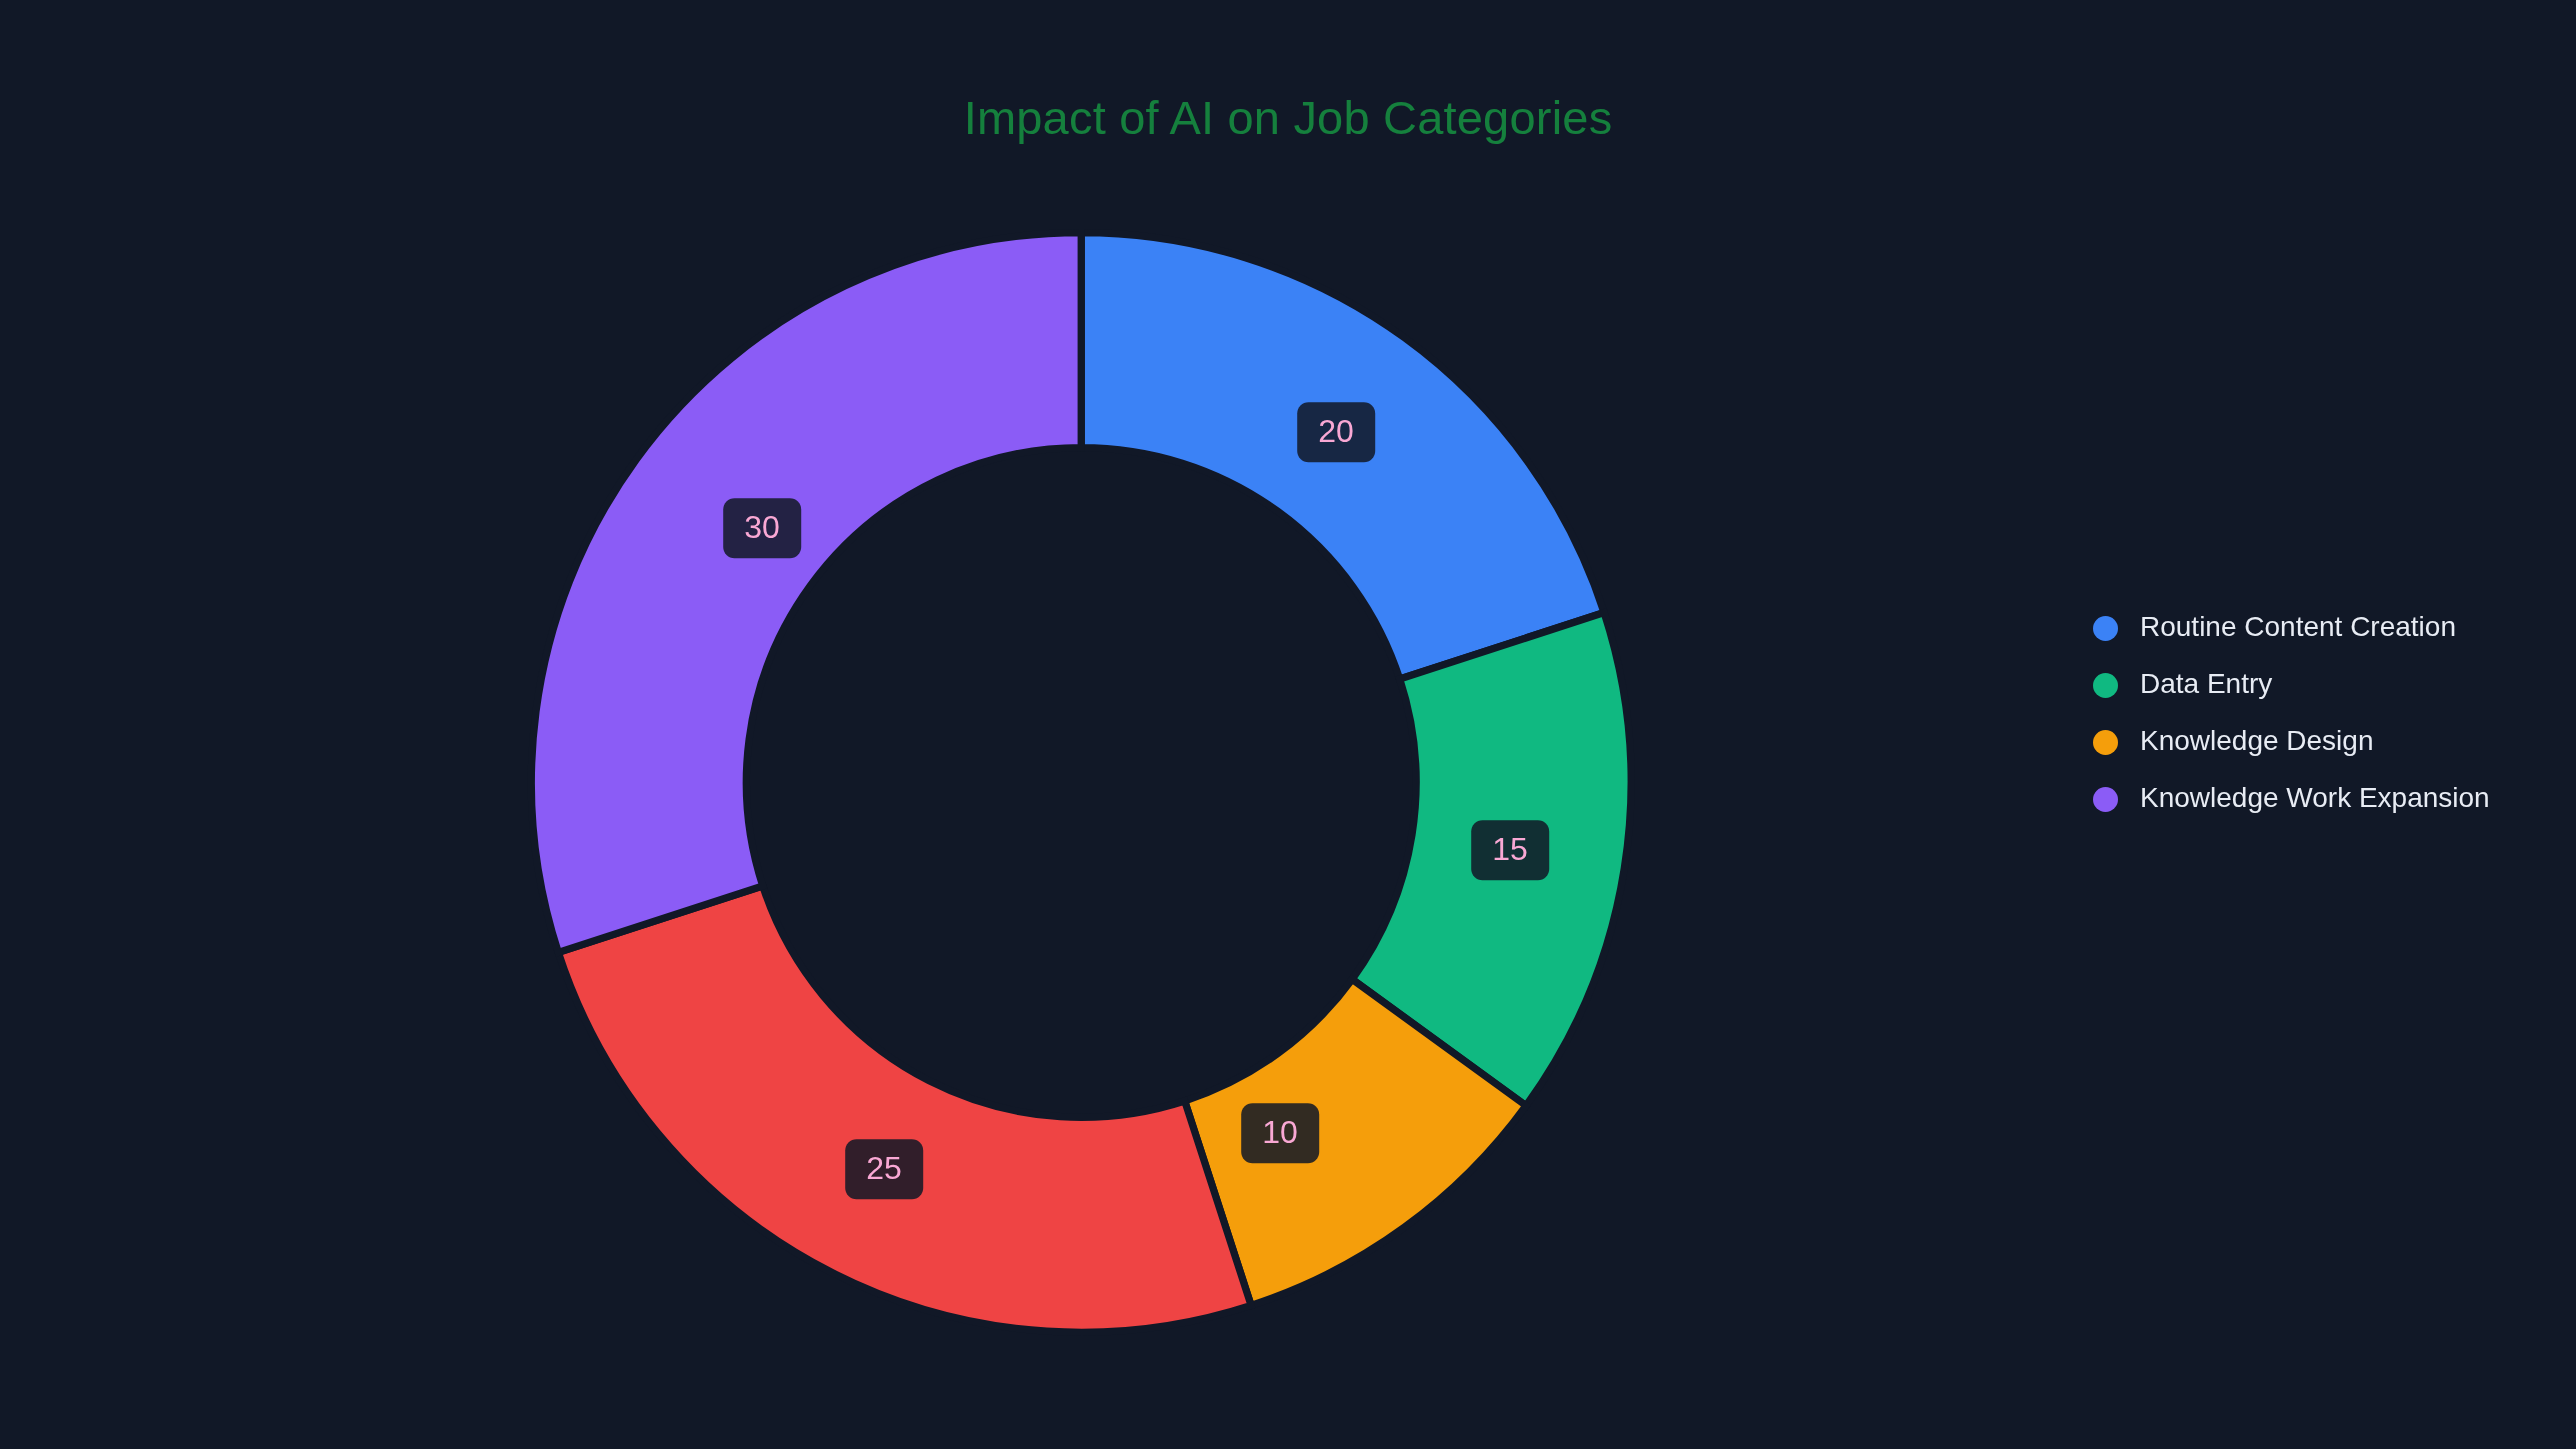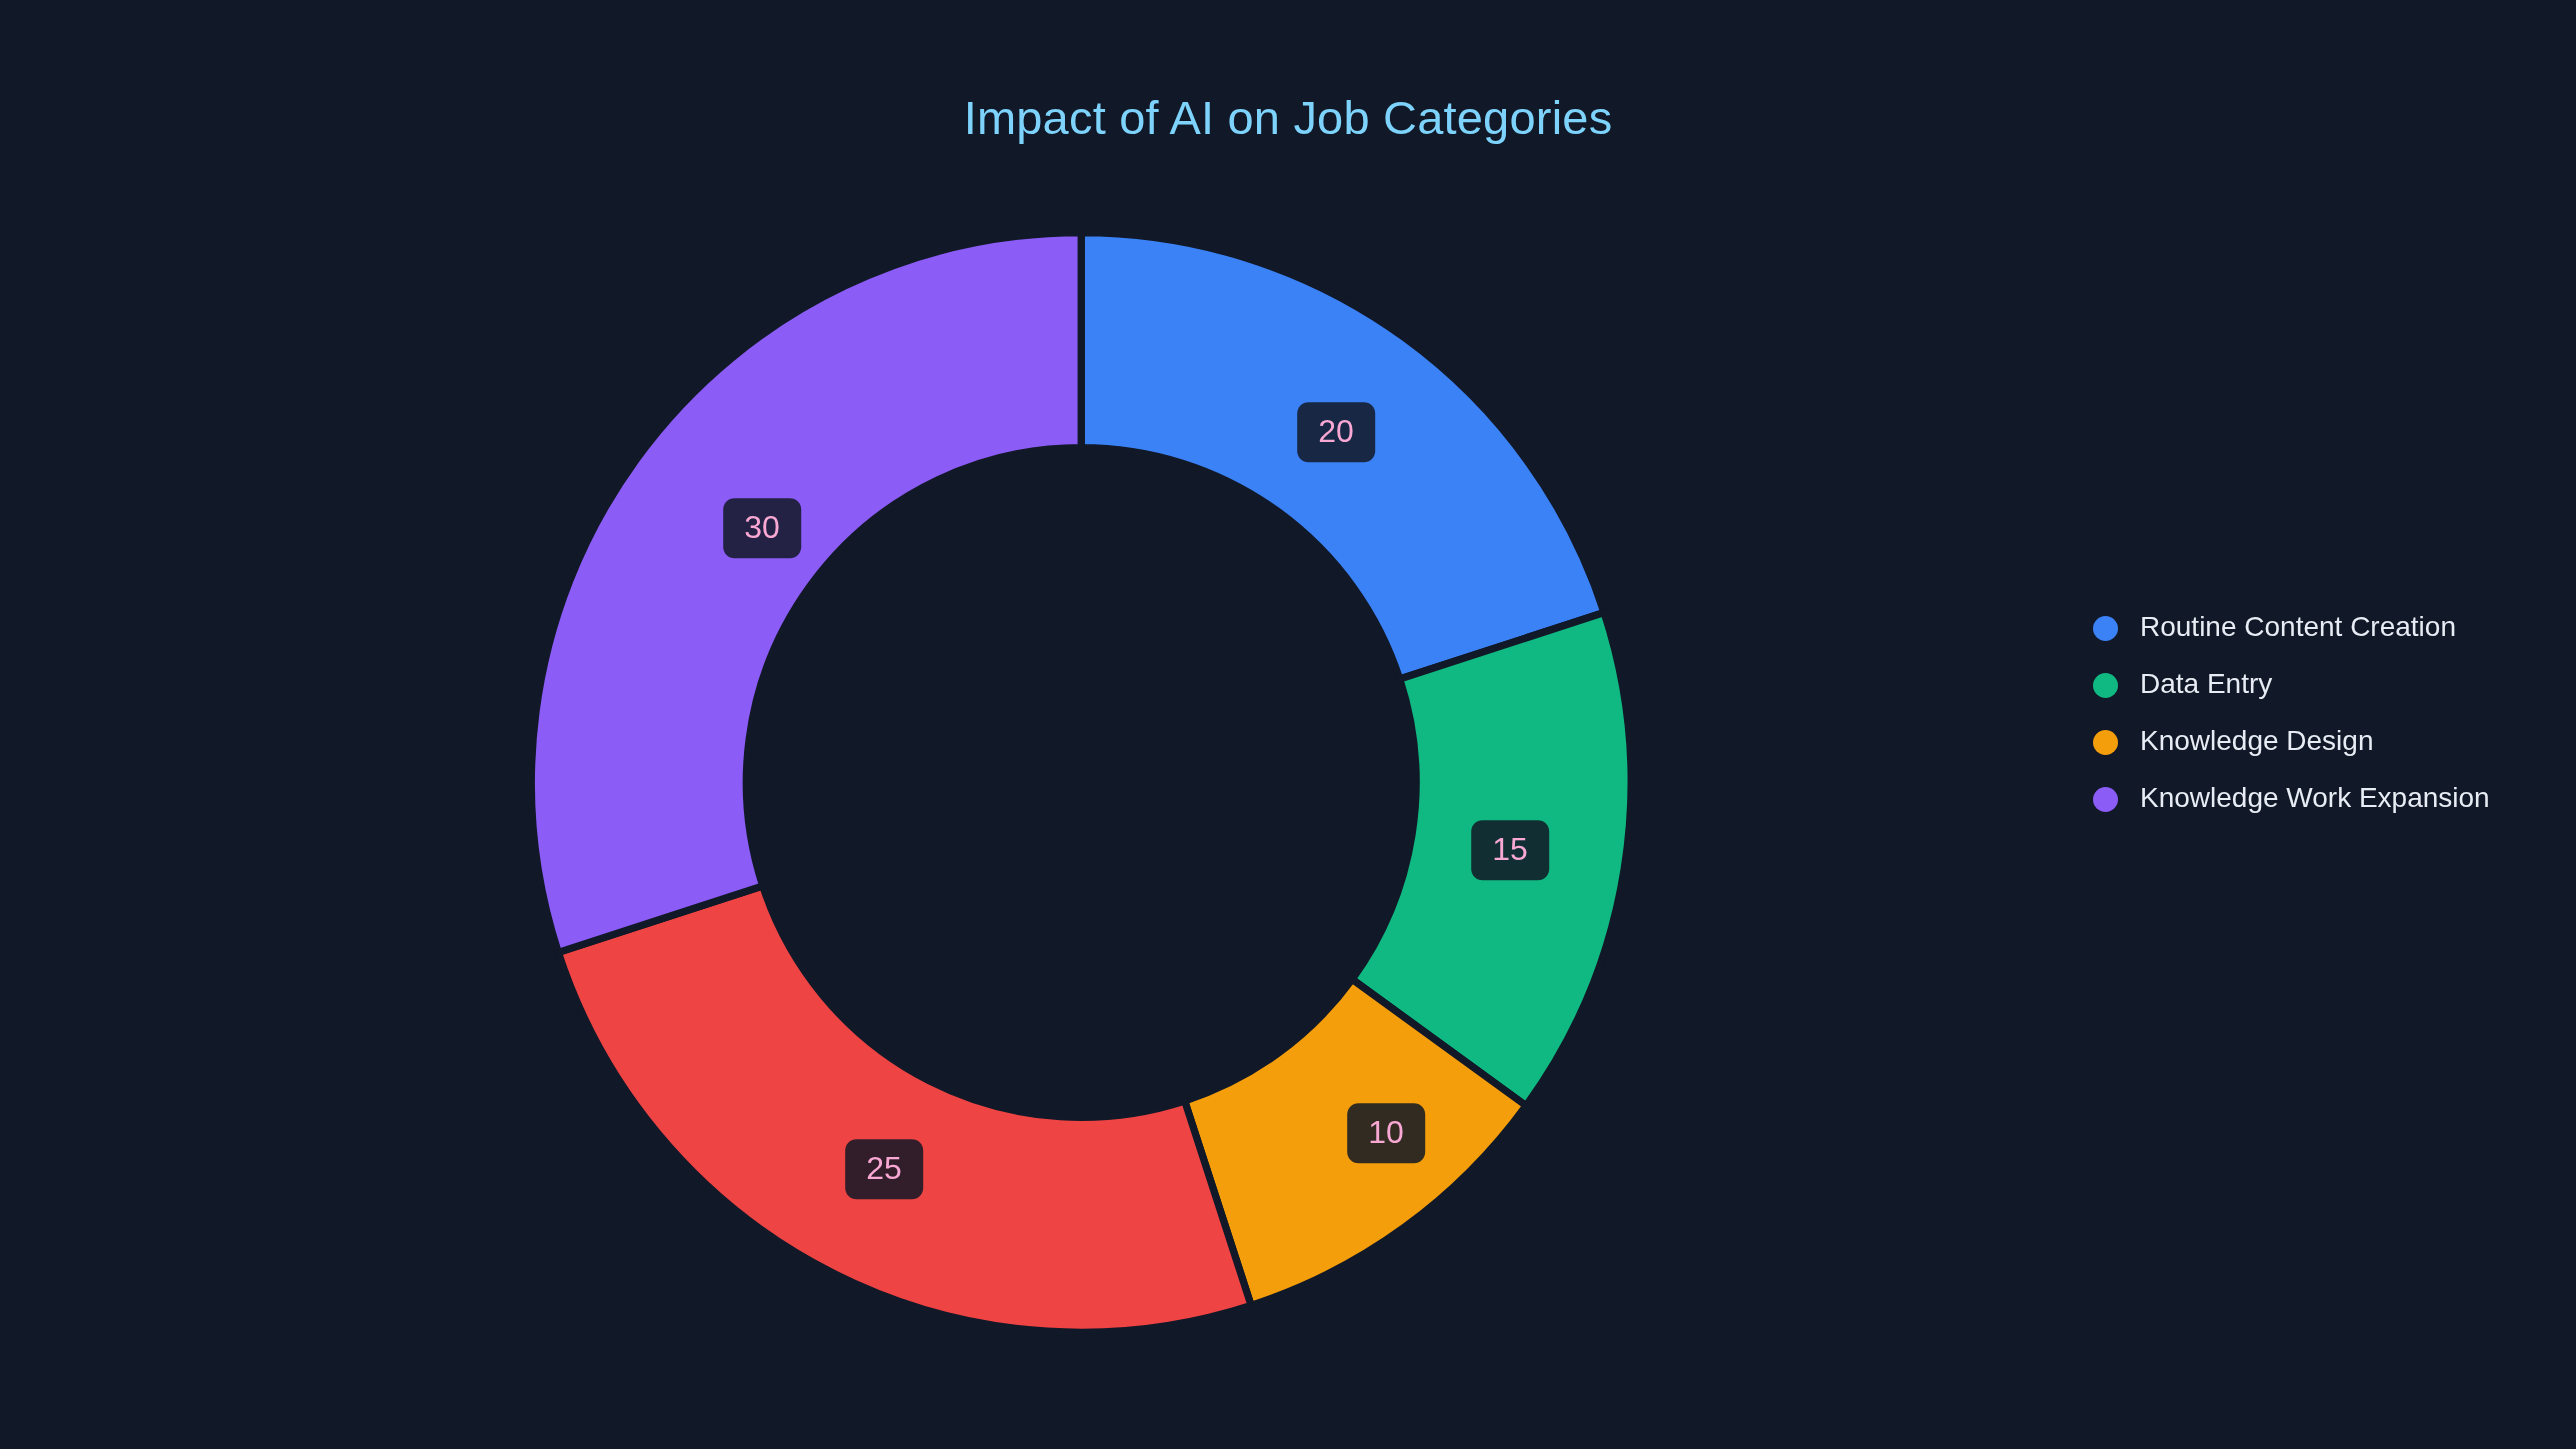--- a/index.html
+++ b/index.html
@@ -19,21 +19,21 @@
     position: absolute;
     inset: 0;
     background: #111827;
   }
   #chart-title {
     position: absolute;
     top: 90px;
     left: 0;
     width: 2576px;
     text-align: center;
-    color: #7dd3fc;
+    color: #15803d;
     font-size: 47px;
     font-weight: 400;
     letter-spacing: 0.2px;
     white-space: nowrap;
   }
   #donut-area {
     position: absolute;
     left: 0;
     top: 0;
     width: 2061px;
@@ -108,21 +108,21 @@
           <path d="M 1343 289 A 683 683 0 0 1 1992.5716006295897 760.9413928419109 L 1738.639510778784 843.4489303400219 A 416 416 0 0 0 1343 556 Z" fill="#3B82F6" class="slice-path"></path>
           <path d="M 1992.5716006295897 760.9413928419109 A 683 683 0 0 1 1895.5586071580892 1373.4573273157591 L 1679.551069659978 1216.5186649536688 A 416 416 0 0 0 1738.639510778784 843.4489303400219 Z" fill="#10B981" class="slice-path"></path>
           <path d="M 1895.5586071580892 1373.4573273157591 A 683 683 0 0 1 1554.0586071580892 1621.5716006295897 L 1471.551069659978 1367.639510778784 A 416 416 0 0 0 1679.551069659978 1216.5186649536688 Z" fill="#F59E0B" class="slice-path"></path>
           <path d="M 1554.0586071580892 1621.5716006295897 A 683 683 0 0 1 693.4283993704101 1183.0586071580892 L 947.3604892212161 1100.551069659978 A 416 416 0 0 0 1471.551069659978 1367.639510778784 Z" fill="#EF4444" class="slice-path"></path>
           <path d="M 693.4283993704101 1183.0586071580892 A 683 683 0 0 1 1342.9999999999998 289 L 1343 556 A 416 416 0 0 0 947.3604892212161 1100.551069659978 Z" fill="#8B5CF6" class="slice-path"></path>
         </g>
     </svg>
     <div id="data-label-layer">
         <div class="data-label" style="left: 1336px; top: 432px;">20</div>
         <div class="data-label" style="left: 1510px; top: 850px;">15</div>
-        <div class="data-label" style="left: 1386px; top: 1133px; text-align: center;">10</div>
+        <div class="data-label" style="left: 1280px; top: 1133px; text-align: center;">10</div>
         <div class="data-label" style="left: 884px; top: 1169px;">25</div>
         <div class="data-label" style="left: 730px; top: 528px; margin-left: 32px;">30</div>
       </div>
   </div>
 
   <div id="legend">
       <div class="legend-item">
         <span class="legend-swatch" style="background: rgb(59, 130, 246);"></span>
         <span class="legend-label">Routine Content Creation</span>
       </div>

